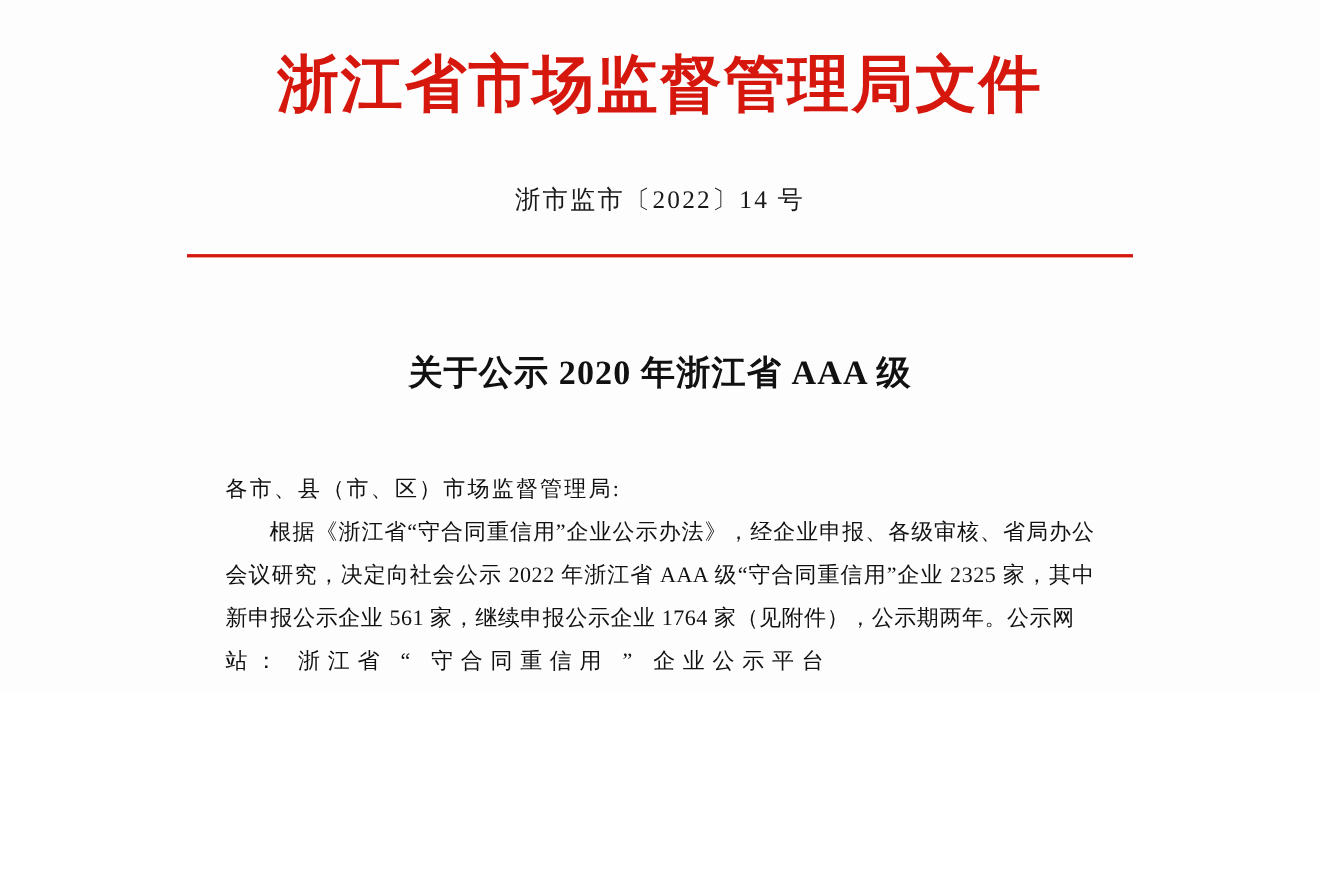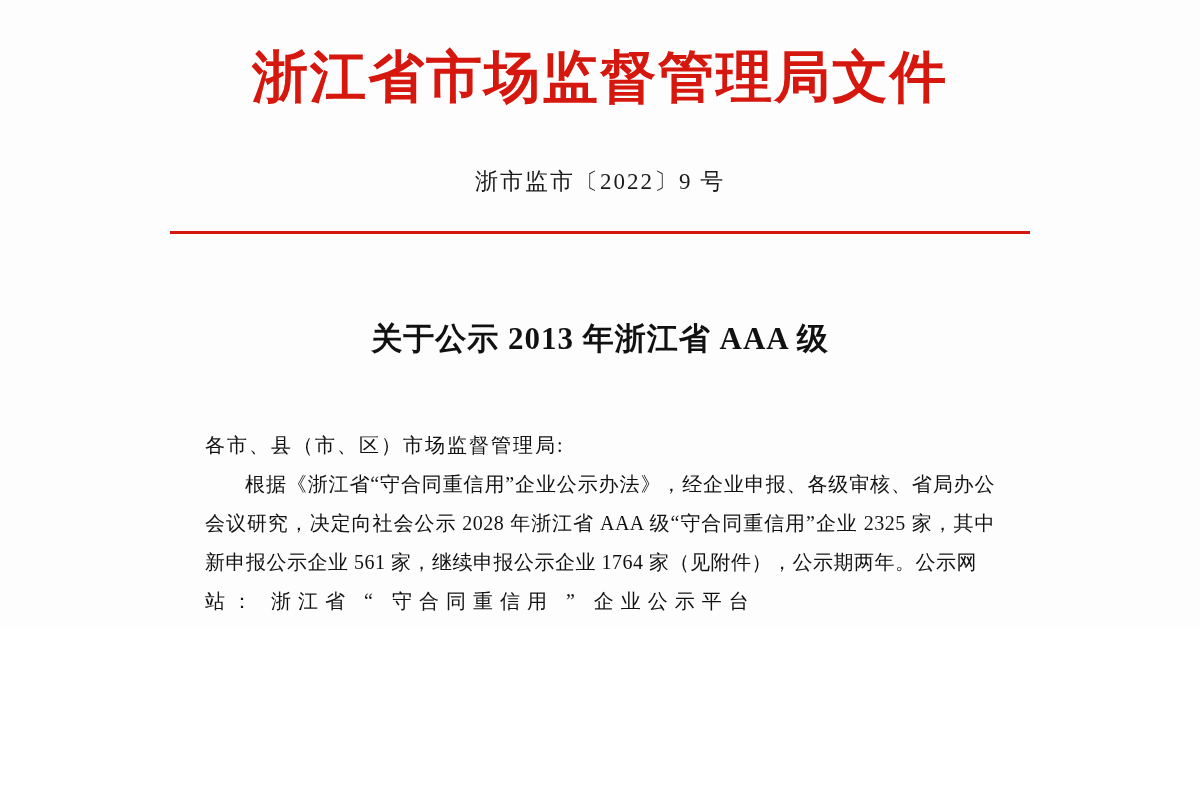--- a/index.html
+++ b/index.html
@@ -86,27 +86,27 @@
     letter-spacing: 0.35em;
   }
 </style>
 </head>
 <body>
 
 <div class="page">
 
   <div class="masthead">浙江省市场监督管理局文件</div>
 
-  <div class="doc-number">浙市监市〔2022〕9 号</div>
+  <div class="doc-number">浙市监市〔2022〕14 号</div>
 
   <div class="red-rule"></div>
 
   <div class="doc-title">
-    <span class="line">关于公示 2013 年浙江省 AAA 级</span>
+    <span class="line">关于公示 2020 年浙江省 AAA 级</span>
   </div>
 
   <div class="body-text">
     <p class="salutation">各市、县（市、区）市场监督管理局:</p>
-    <p class="para indent">根据《浙江省“守合同重信用”企业公示办法》，经企业申报、各级审核、省局办公会议研究，决定向社会公示 2028 年浙江省 AAA 级“守合同重信用”企业 2325 家，其中新申报公示企业 561 家，继续申报公示企业 1764 家（见附件），公示期两年。公示网</p>
+    <p class="para indent">根据《浙江省“守合同重信用”企业公示办法》，经企业申报、各级审核、省局办公会议研究，决定向社会公示 2022 年浙江省 AAA 级“守合同重信用”企业 2325 家，其中新申报公示企业 561 家，继续申报公示企业 1764 家（见附件），公示期两年。公示网</p>
     <p class="para spaced-wide">站： 浙江省 “ 守合同重信用 ” 企业公示平台</p>
   </div>
 
 </div>
 
 </body></html>

